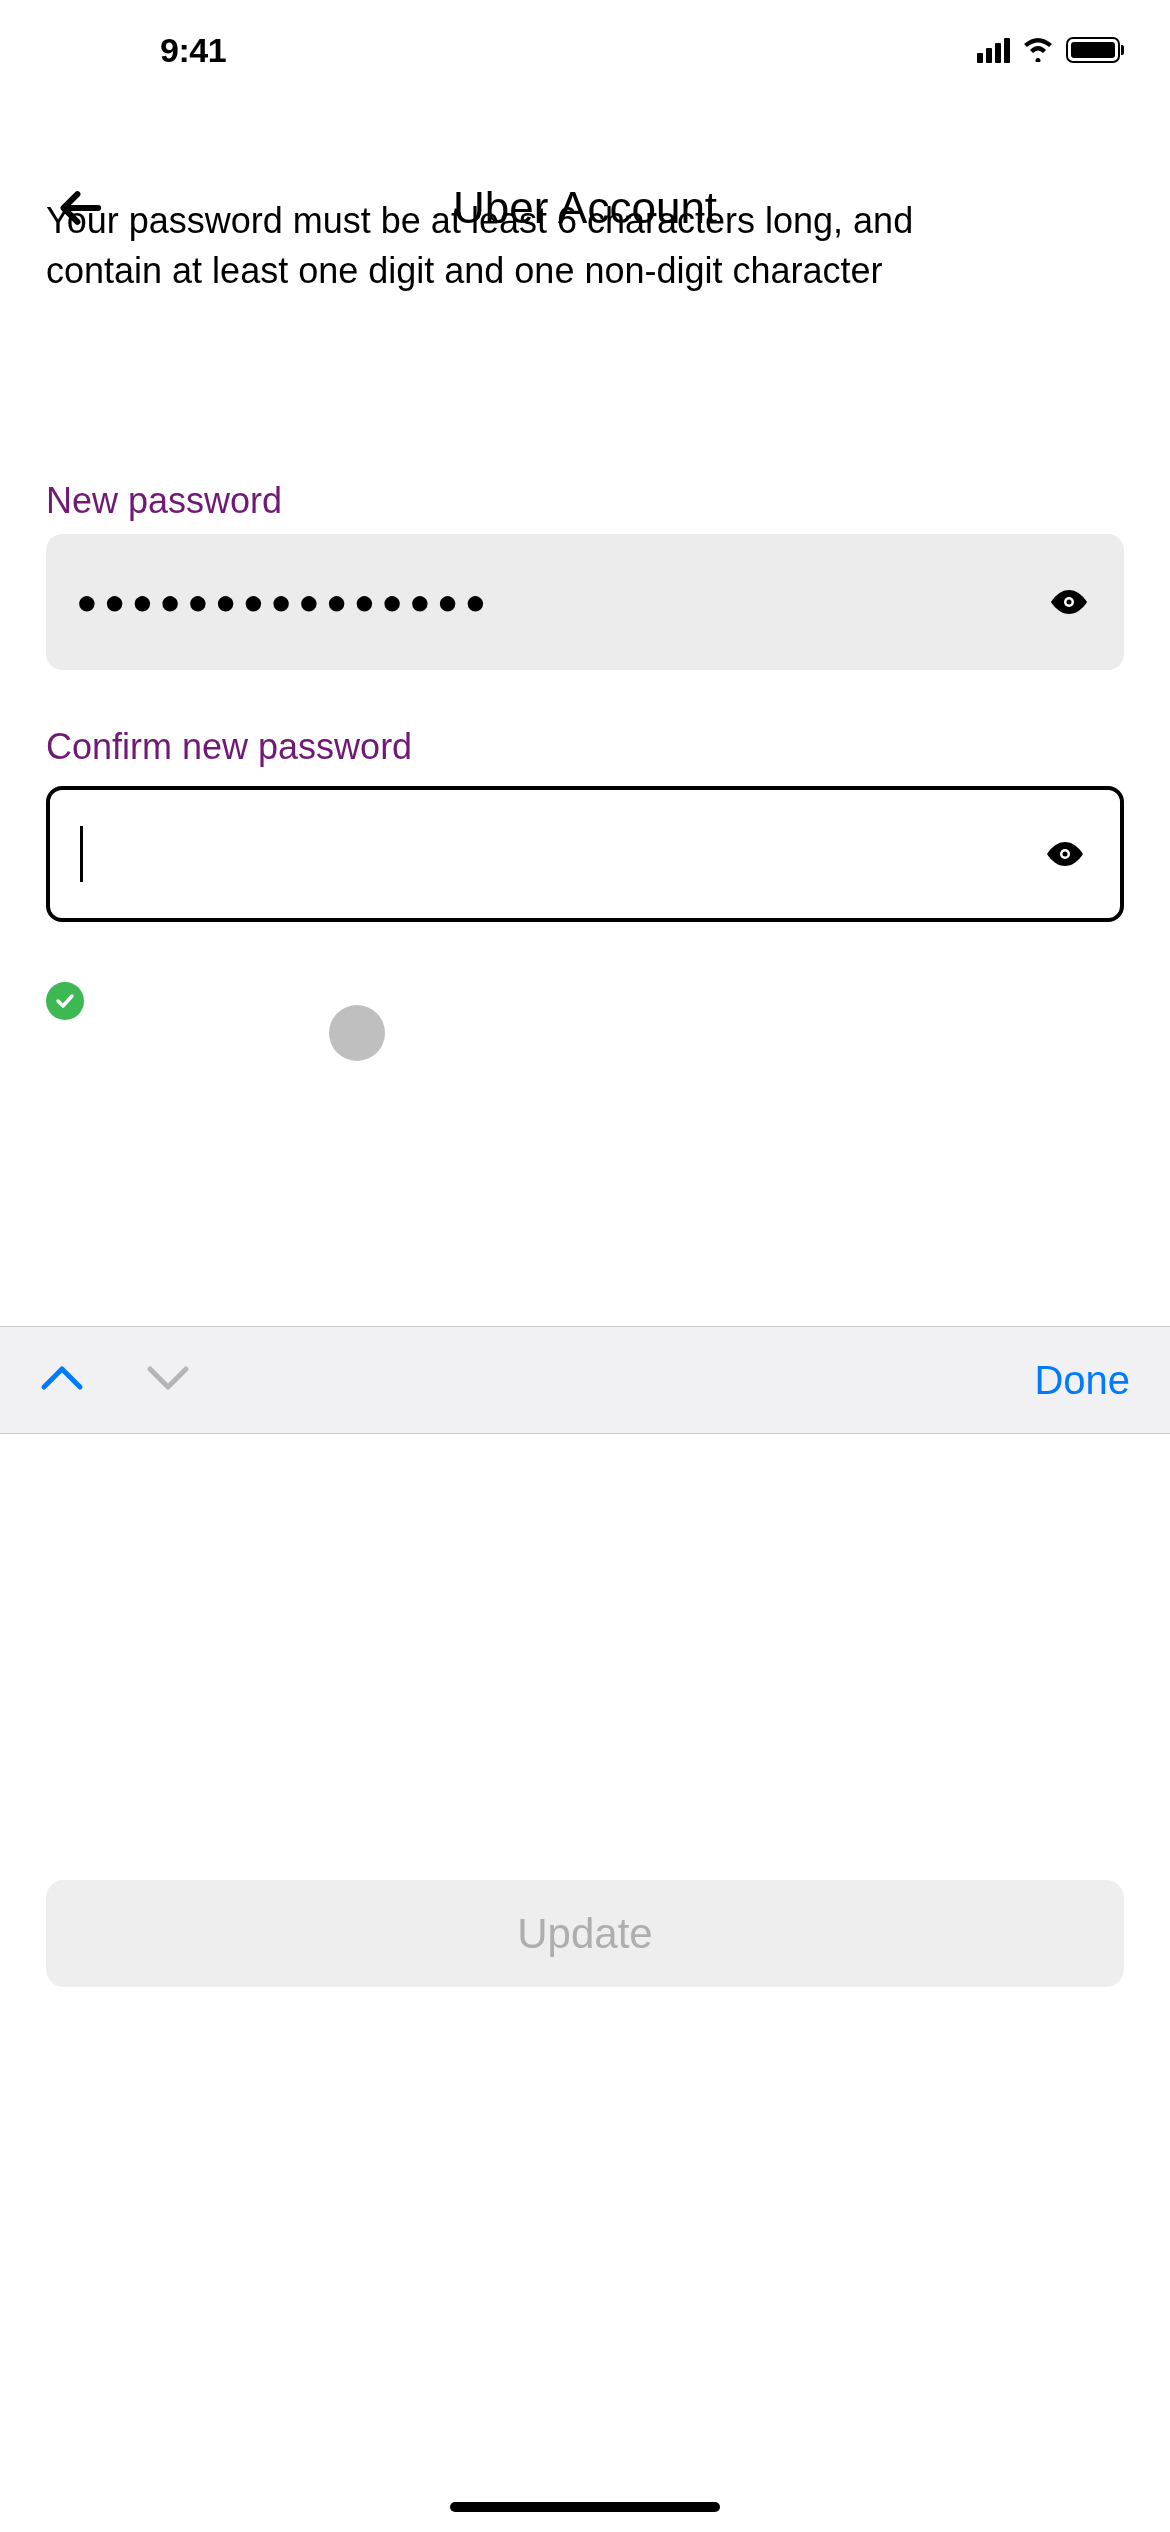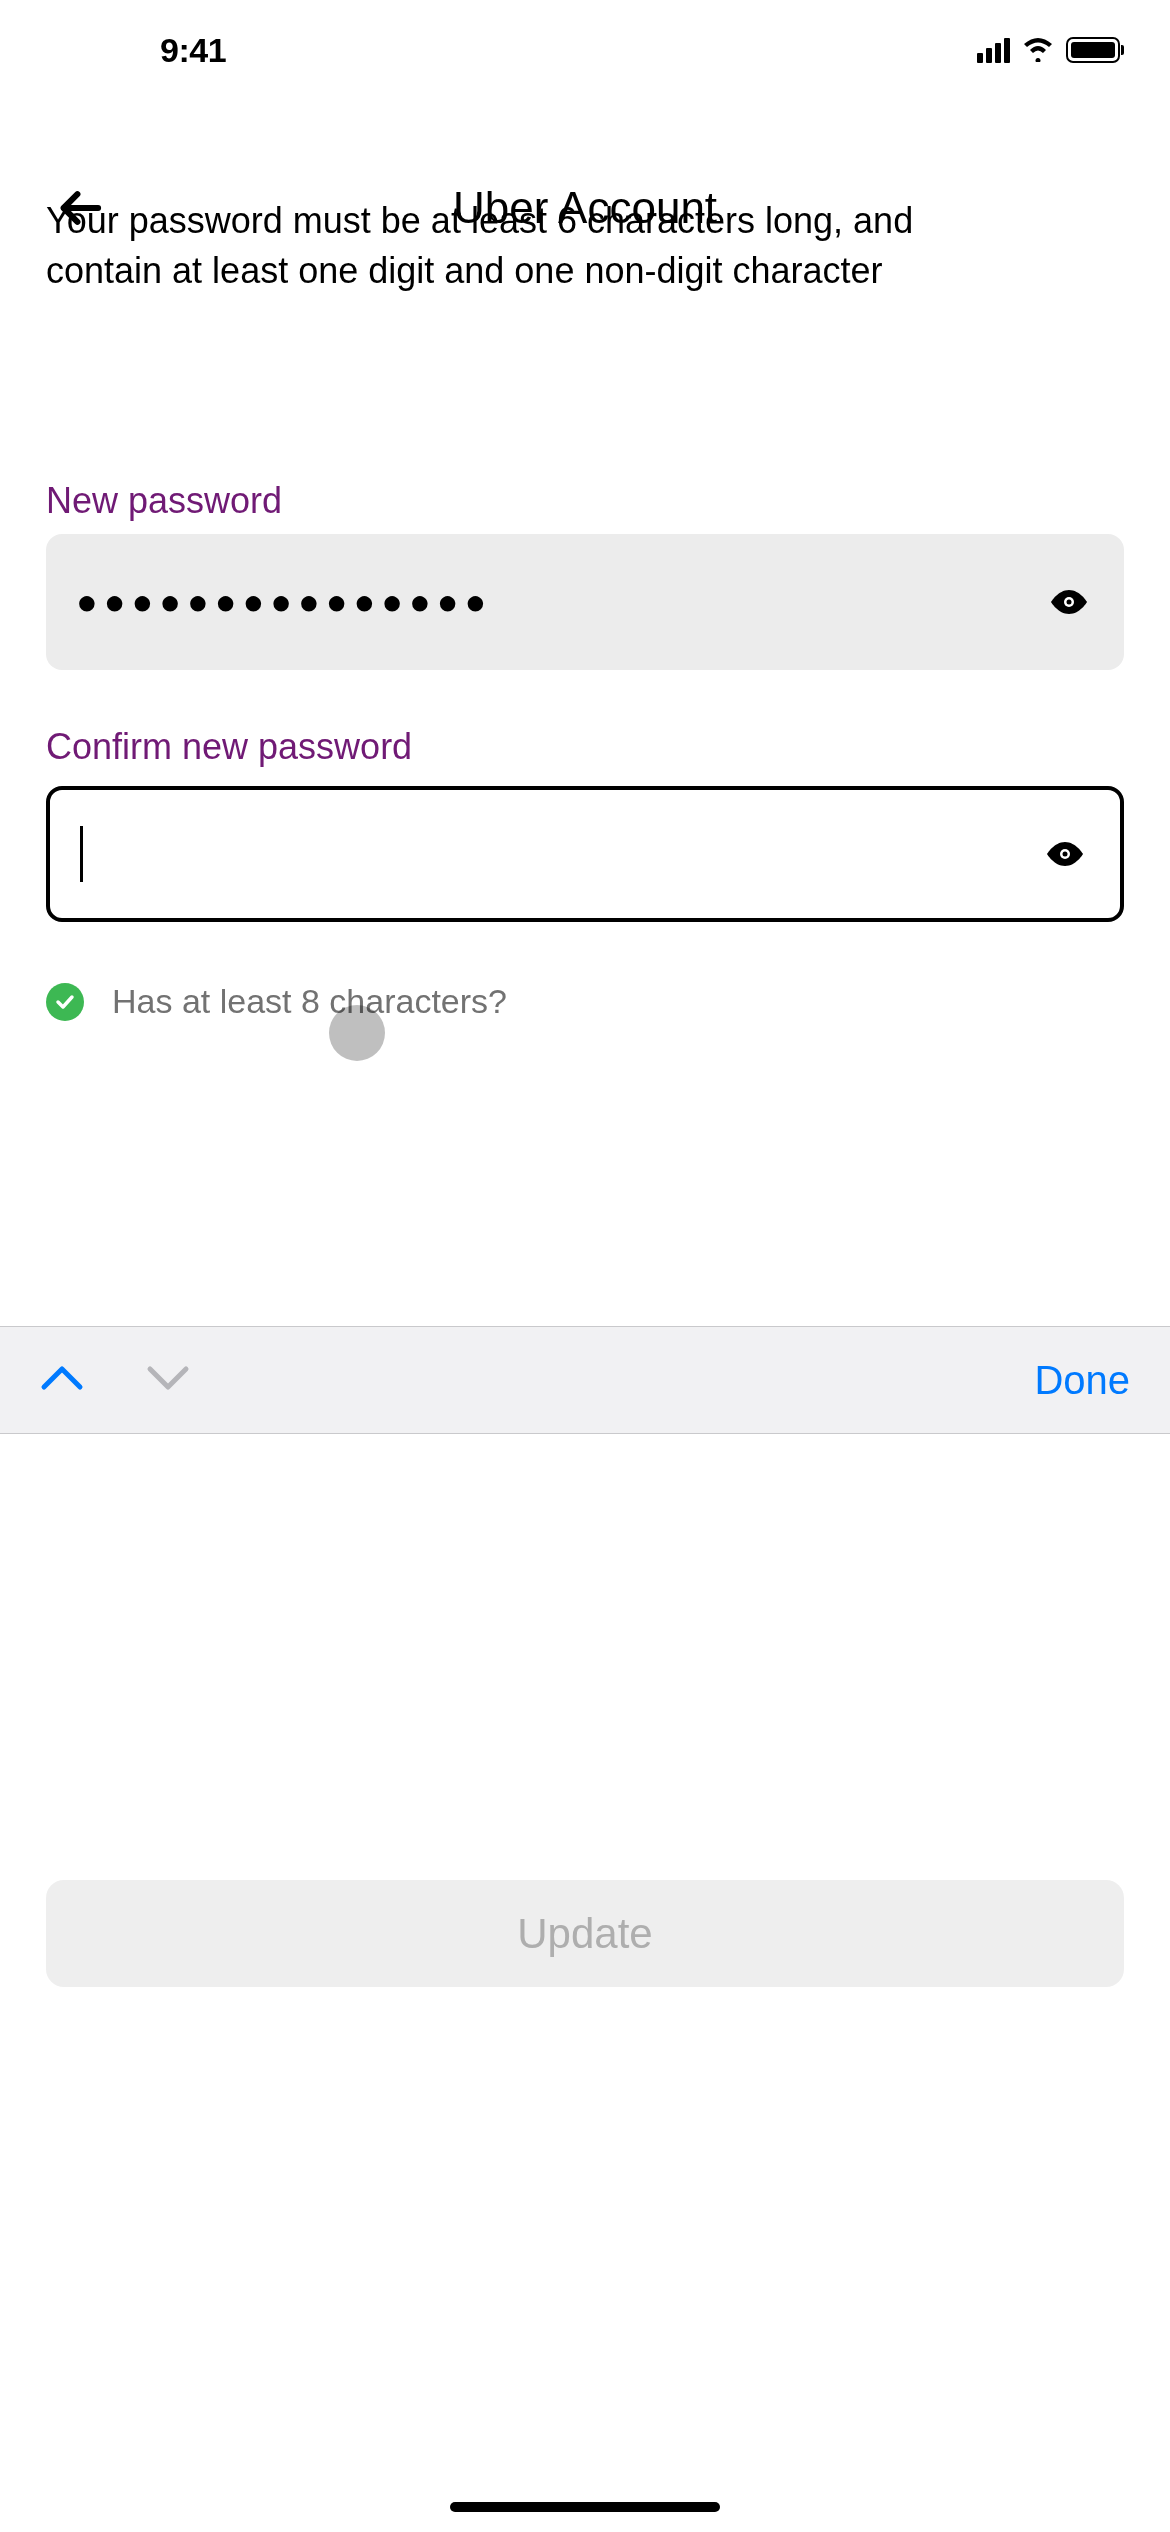--- a/index.html
+++ b/index.html
@@ -344,21 +344,20 @@
   </div>
 </div>
 
 <div class="req-list">
   <div class="req-item">
     <div class="check-circle">
       <svg width="22" height="22" viewBox="0 0 22 22">
           <path d="M4 11 L9 16 L18 6" stroke="#fff" stroke-width="3.5" fill="none" stroke-linecap="round" stroke-linejoin="round"></path>
         </svg>
     </div>
-    <div class="req-text">Has at least 8 characters?</div>
   </div>
 </div>
 
 <div class="touch-dot"></div>
 
 <div class="kb-bar">
   <div class="kb-arrows">
     <div>
       <svg width="44" height="30" viewBox="0 0 44 30">
           <path d="M4 24 L22 6 L40 24" stroke="#007aff" stroke-width="5" fill="none" stroke-linecap="round" stroke-linejoin="round"></path>

